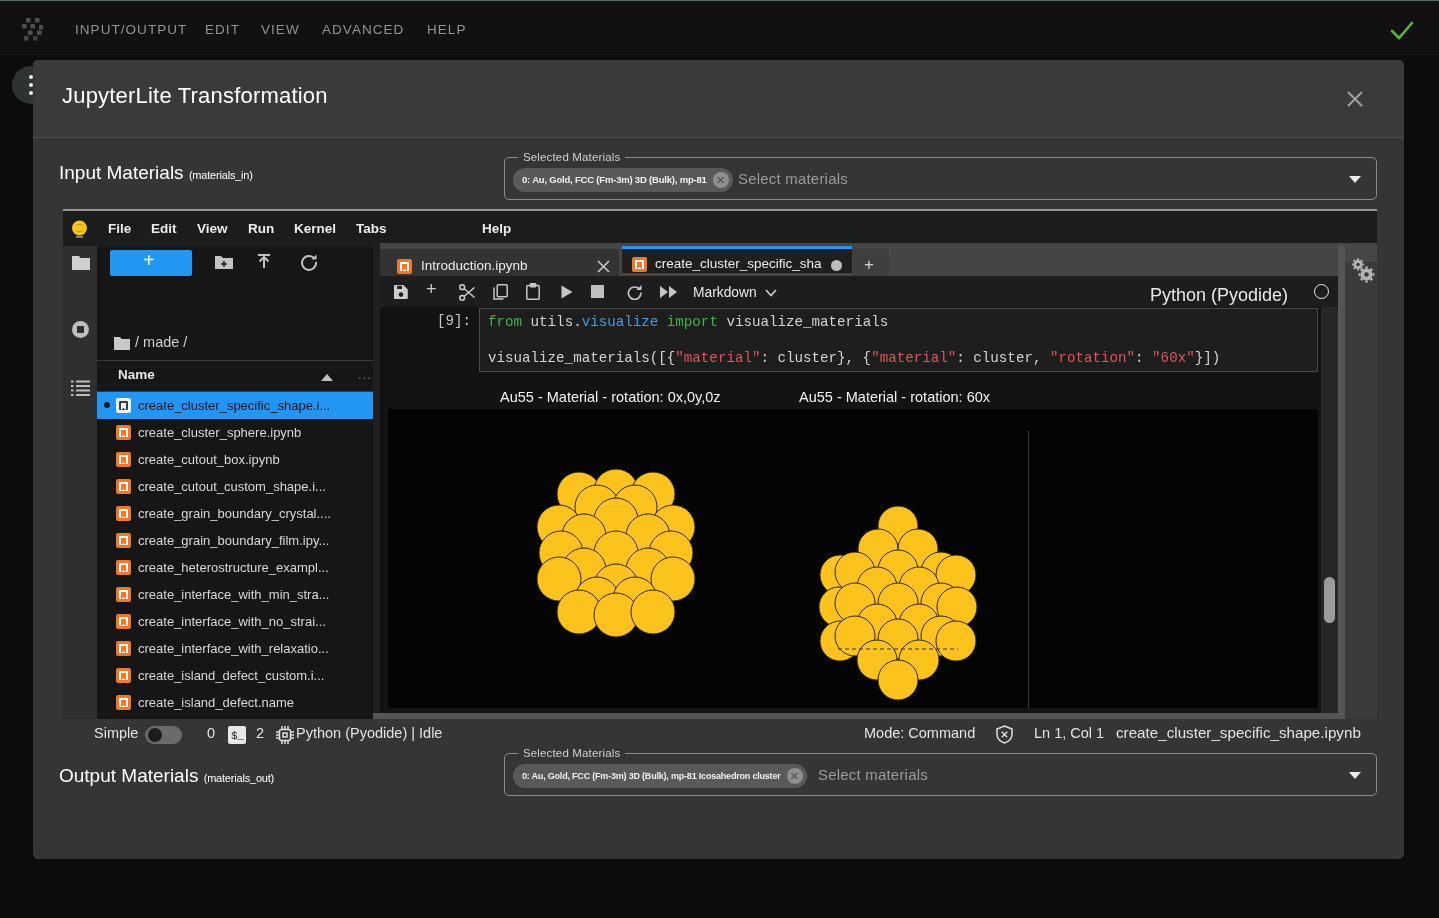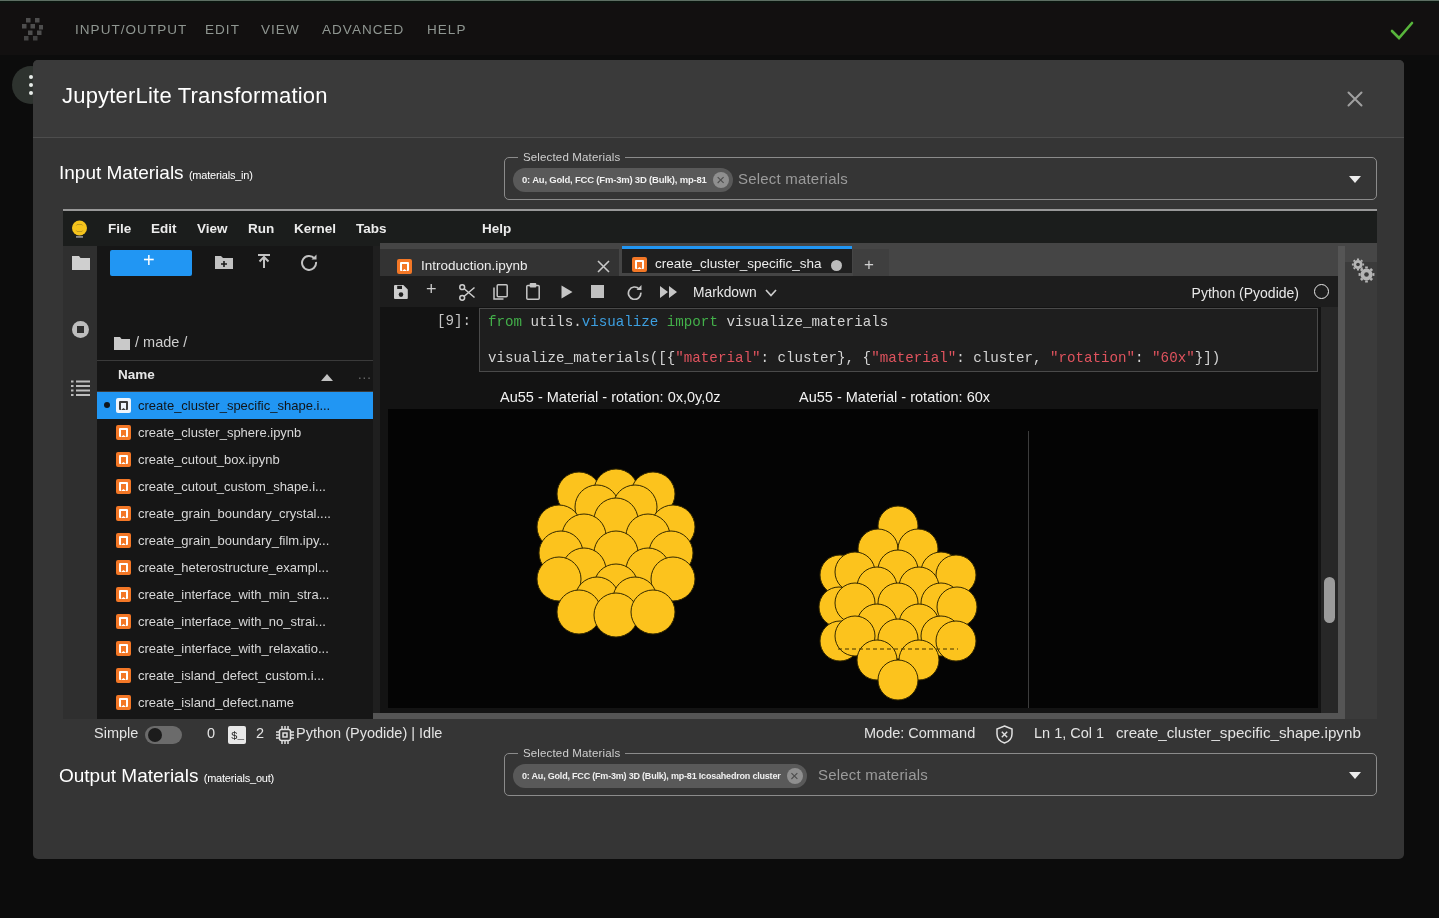--- a/index.html
+++ b/index.html
@@ -73,21 +73,21 @@
   .nbicon.white:after { background:#eef4fb; }
   .seldot { position:absolute; left:7px; top:10px; width:6px; height:6px; border-radius:50%; background:#10161c; }
 
   
   #tabbar { position:absolute; left:317px; top:34px; width:958px; height:33px; background:#454545; }
   .tab { position:absolute; top:6px; height:27px; font-size:13.5px; color:#ececec; }
   #tab1 { left:0; width:239px; background:#333333; }
   #tab2 { left:242px; width:230px; top:3px; height:27px; background:#1f1f1f; border-top:3px solid #2196f3; }
   #tabplus { position:absolute; left:473px; top:6px; width:36px; height:27px; background:#3f3f3f; color:#d0d0d0; }
   #toolbar { position:absolute; left:317px; top:67px; width:958px; height:31px; background:#1d1d1d; }
-  #ktext { position:absolute; right:39px; top:9px; color:#e8e8e8; font-size:14px; }
+  #ktext { position:absolute; right:50px; top:9px; color:#e8e8e8; font-size:18px; }
   #kcircle { position:absolute; right:9px; top:8px; width:15px; height:15px; border:1.7px solid #e8e8e8; border-radius:50%; }
   #mdtext { position:absolute; left:313px; top:9px; color:#e8e8e8; font-size:13.8px; font-weight:400; }
 
   #ncontent { position:absolute; left:317px; top:98px; width:941px; height:406px; background:#131313; }
   #cell { position:absolute; left:99px; top:1px; width:839px; height:64px; background:#1e1e1e; border:1px solid #4a4a4a; }
   .code { position:absolute; left:8px; font-family:"Liberation Mono", monospace; font-size:14.2px; color:#d4d4d4; white-space:pre; }
   #prompt { position:absolute; left:57px; top:6px; font-family:"Liberation Mono", monospace; font-size:14.2px; color:#c5c5c5; }
   .g { color:#43b04a; } .b { color:#3d9fe0; } .r { color:#e0535e; }
   .otitle { position:absolute; top:82px; color:#f2f2f2; font-size:14.5px; }
   #plot { position:absolute; left:8px; top:102px; width:930px; height:299px; background:#040404; }

